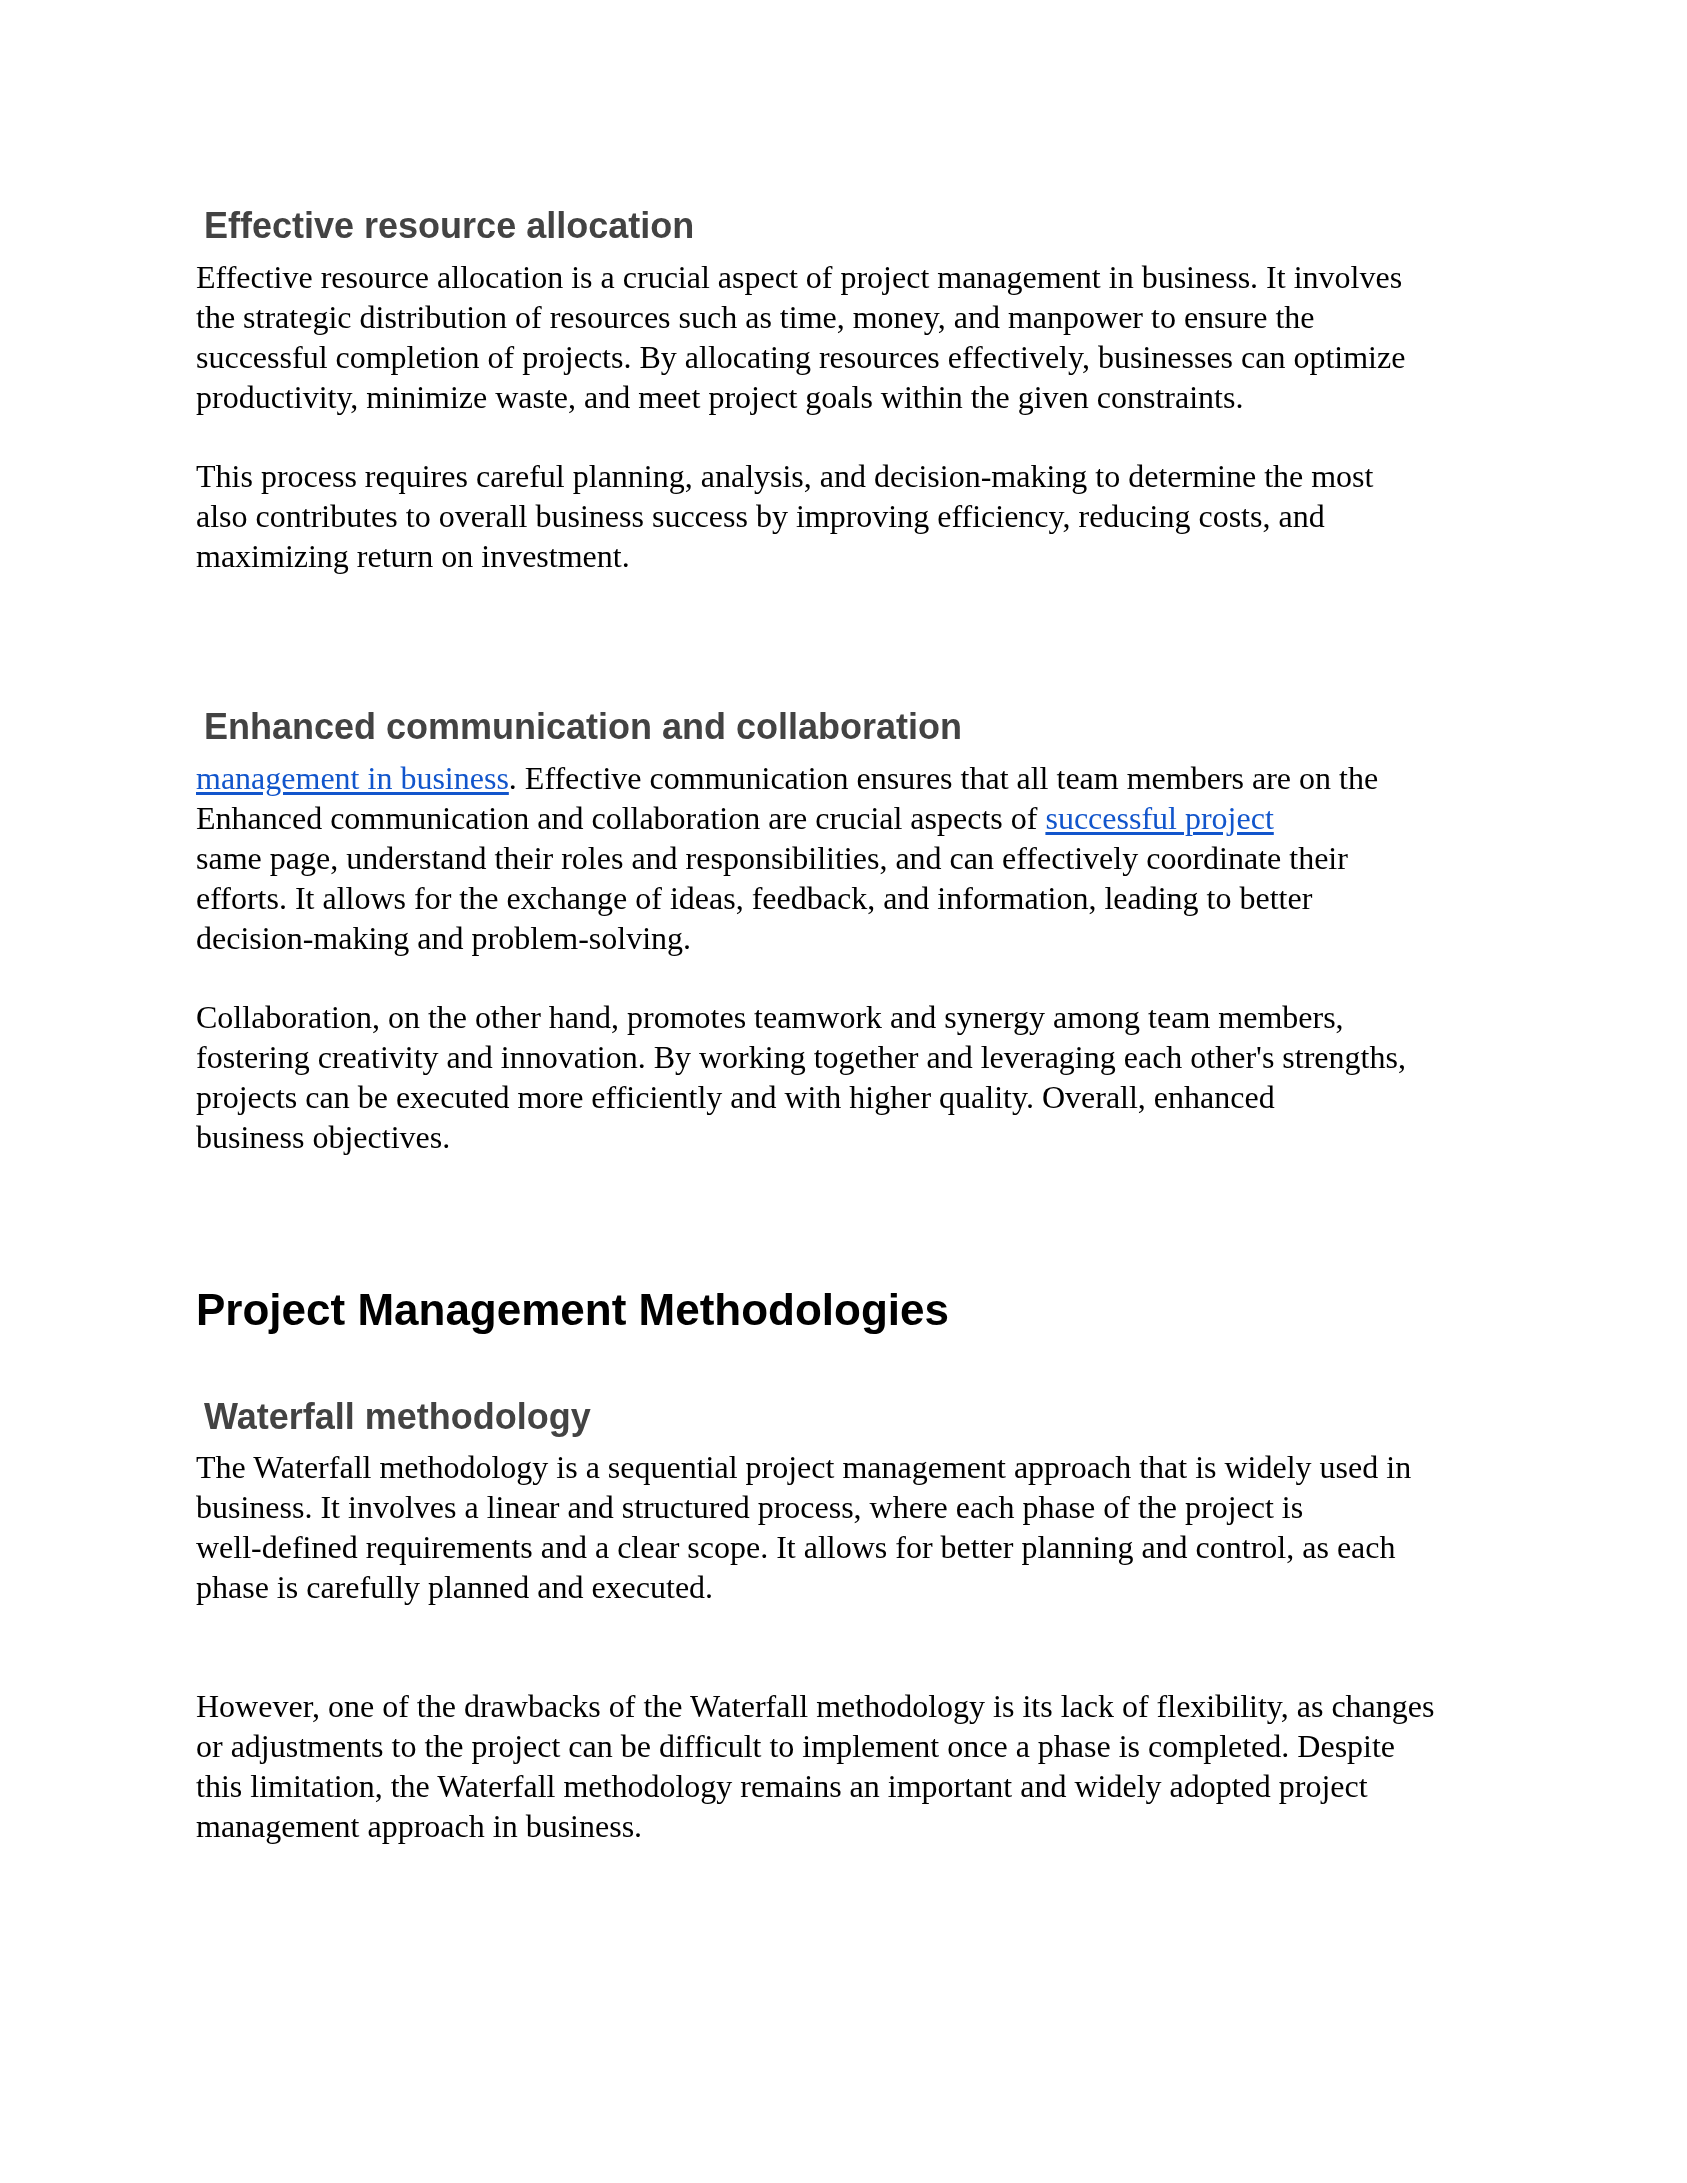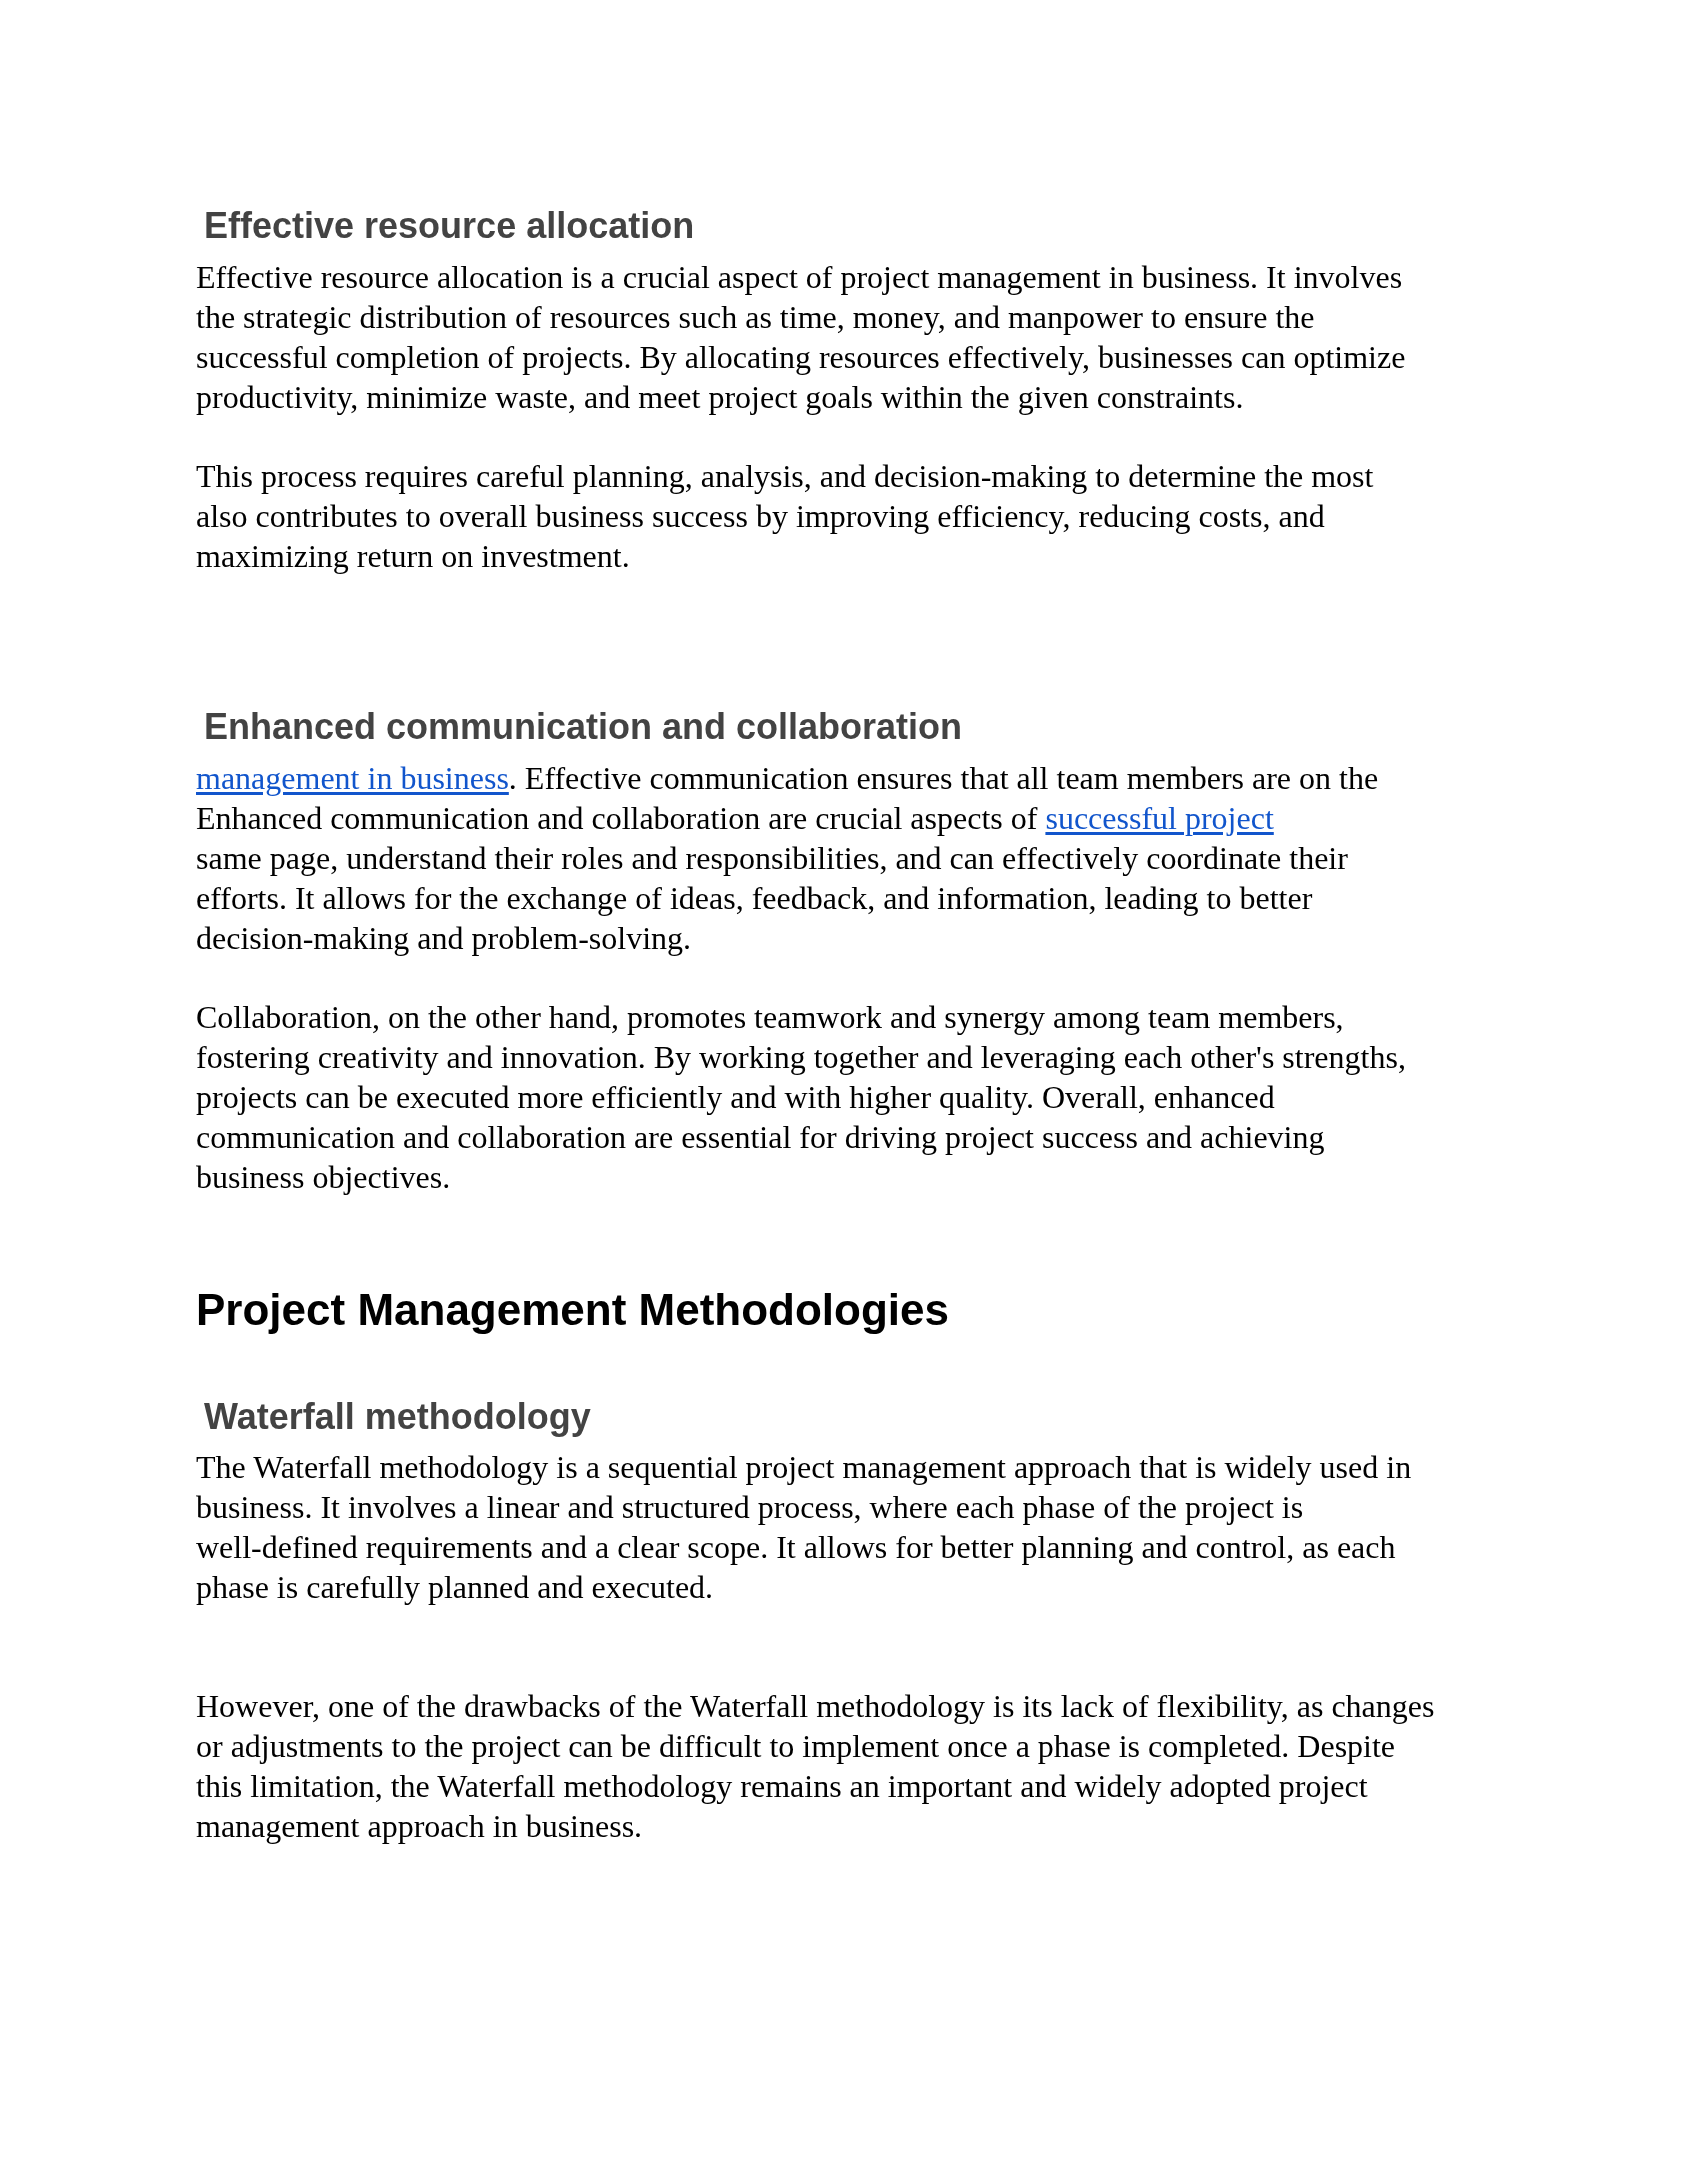--- a/index.html
+++ b/index.html
@@ -49,21 +49,20 @@
     <span class="ln"><a class="link" href="#">management in business</a><span>. Effective communication ensures that all team members are on the</span></span>
     <span class="ln"><span>Enhanced communication and collaboration are crucial aspects of </span><a class="link" href="#">successful project</a></span>
     <span class="ln">same page, understand their roles and responsibilities, and can effectively coordinate their</span>
     <span class="ln">efforts. It allows for the exchange of ideas, feedback, and information, leading to better</span>
     <span class="ln">decision-making and problem-solving.</span>
   </p>
   <p class="p" style="top:997px">
     <span class="ln">Collaboration, on the other hand, promotes teamwork and synergy among team members,</span>
     <span class="ln">fostering creativity and innovation. By working together and leveraging each other's strengths,</span>
     <span class="ln">projects can be executed more efficiently and with higher quality. Overall, enhanced</span>
-    <span class="ln">communication and collaboration are essential for driving project success and achieving</span>
     <span class="ln">business objectives.</span>
   </p>
 
   <h1 class="h1" style="top:1285px">Project Management Methodologies</h1>
 
   <h2 class="h2" style="top:1387px">Waterfall methodology</h2>
   <p class="p" style="top:1447px">
     <span class="ln">The Waterfall methodology is a sequential project management approach that is widely used in</span>
     <span class="ln">business. It involves a linear and structured process, where each phase of the project is</span>
     <span class="ln">well-defined requirements and a clear scope. It allows for better planning and control, as each</span>

